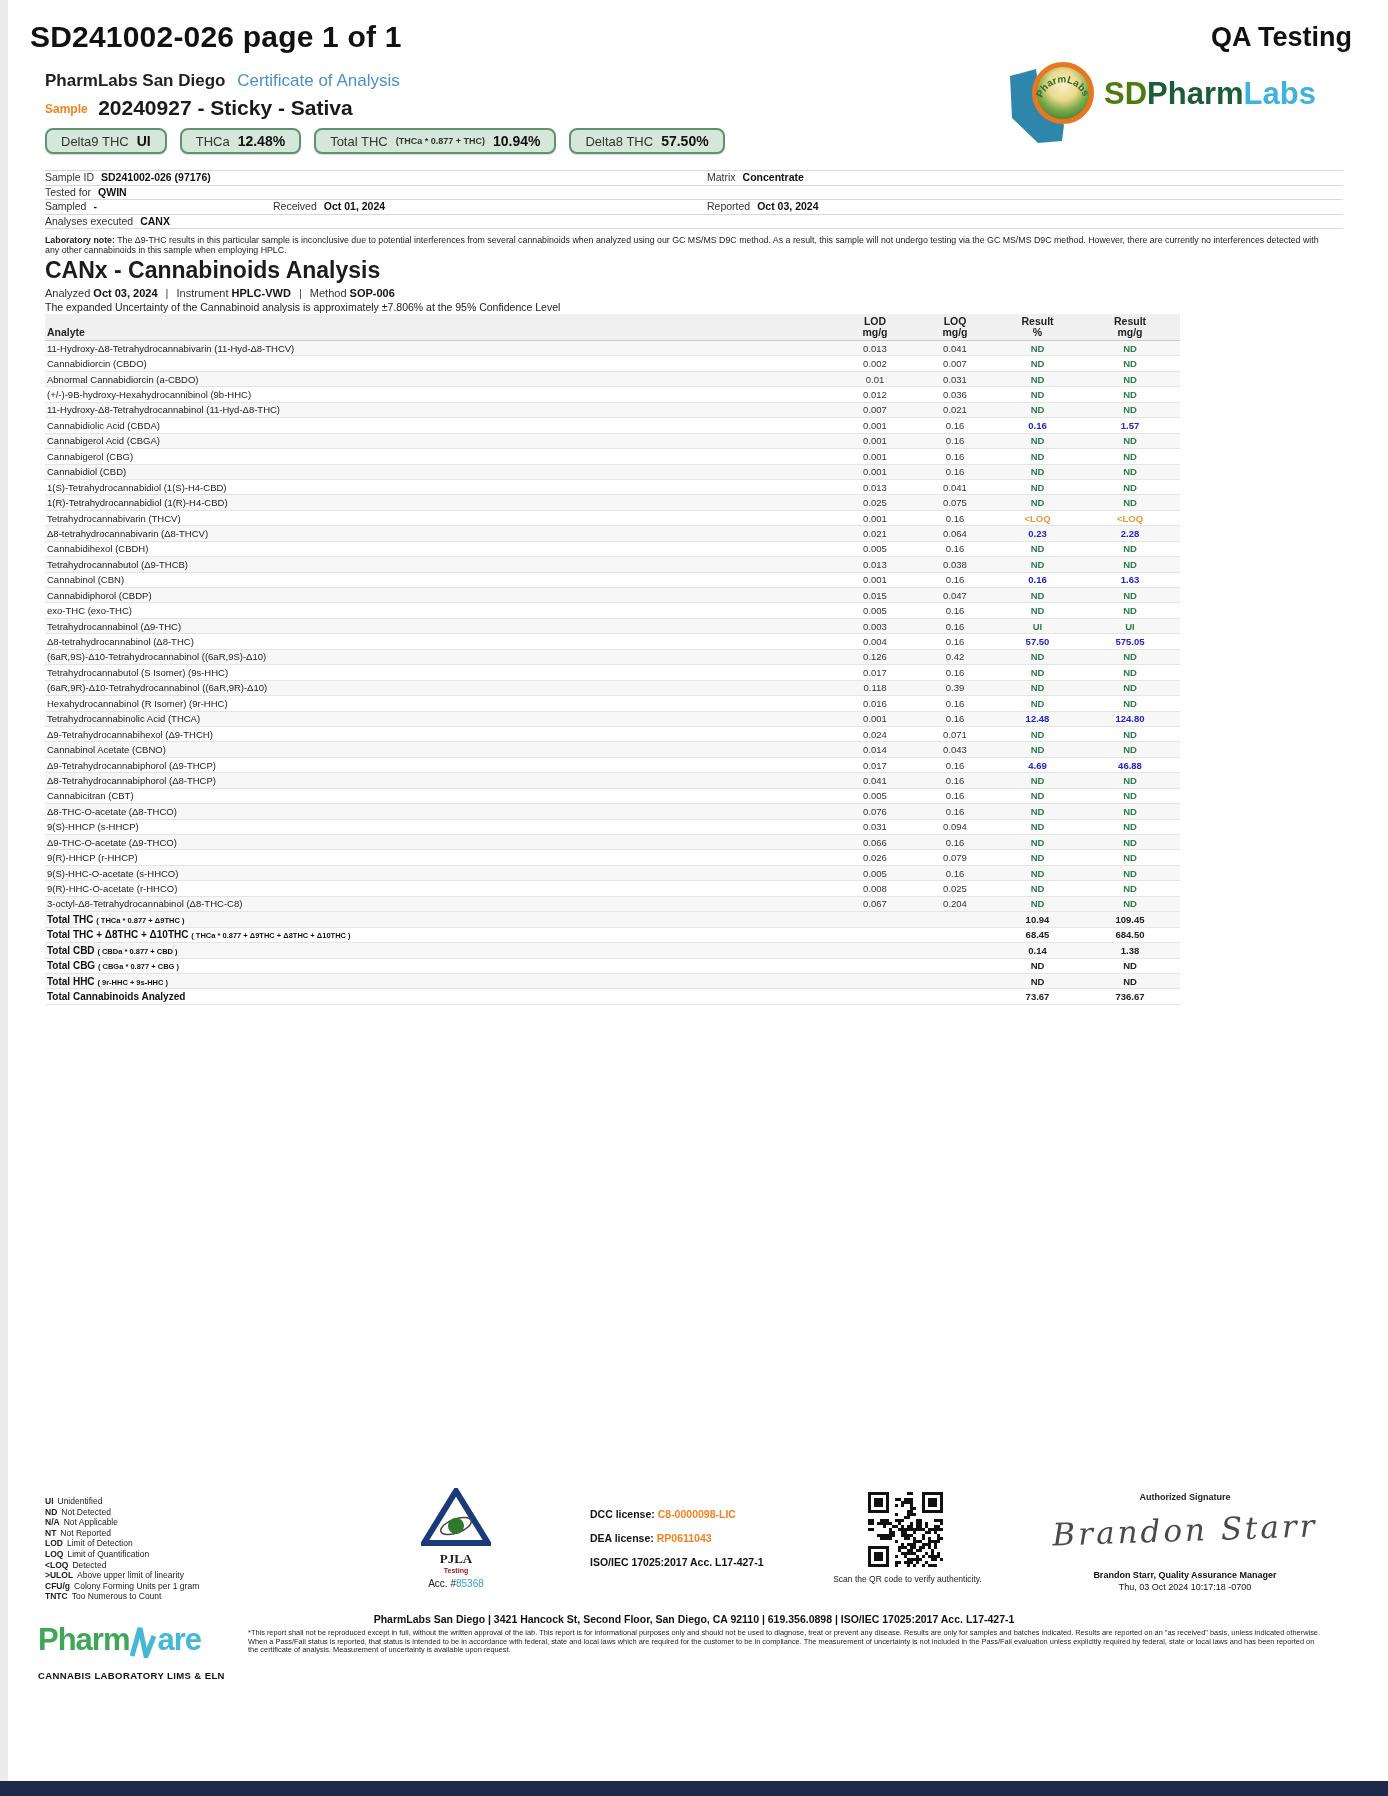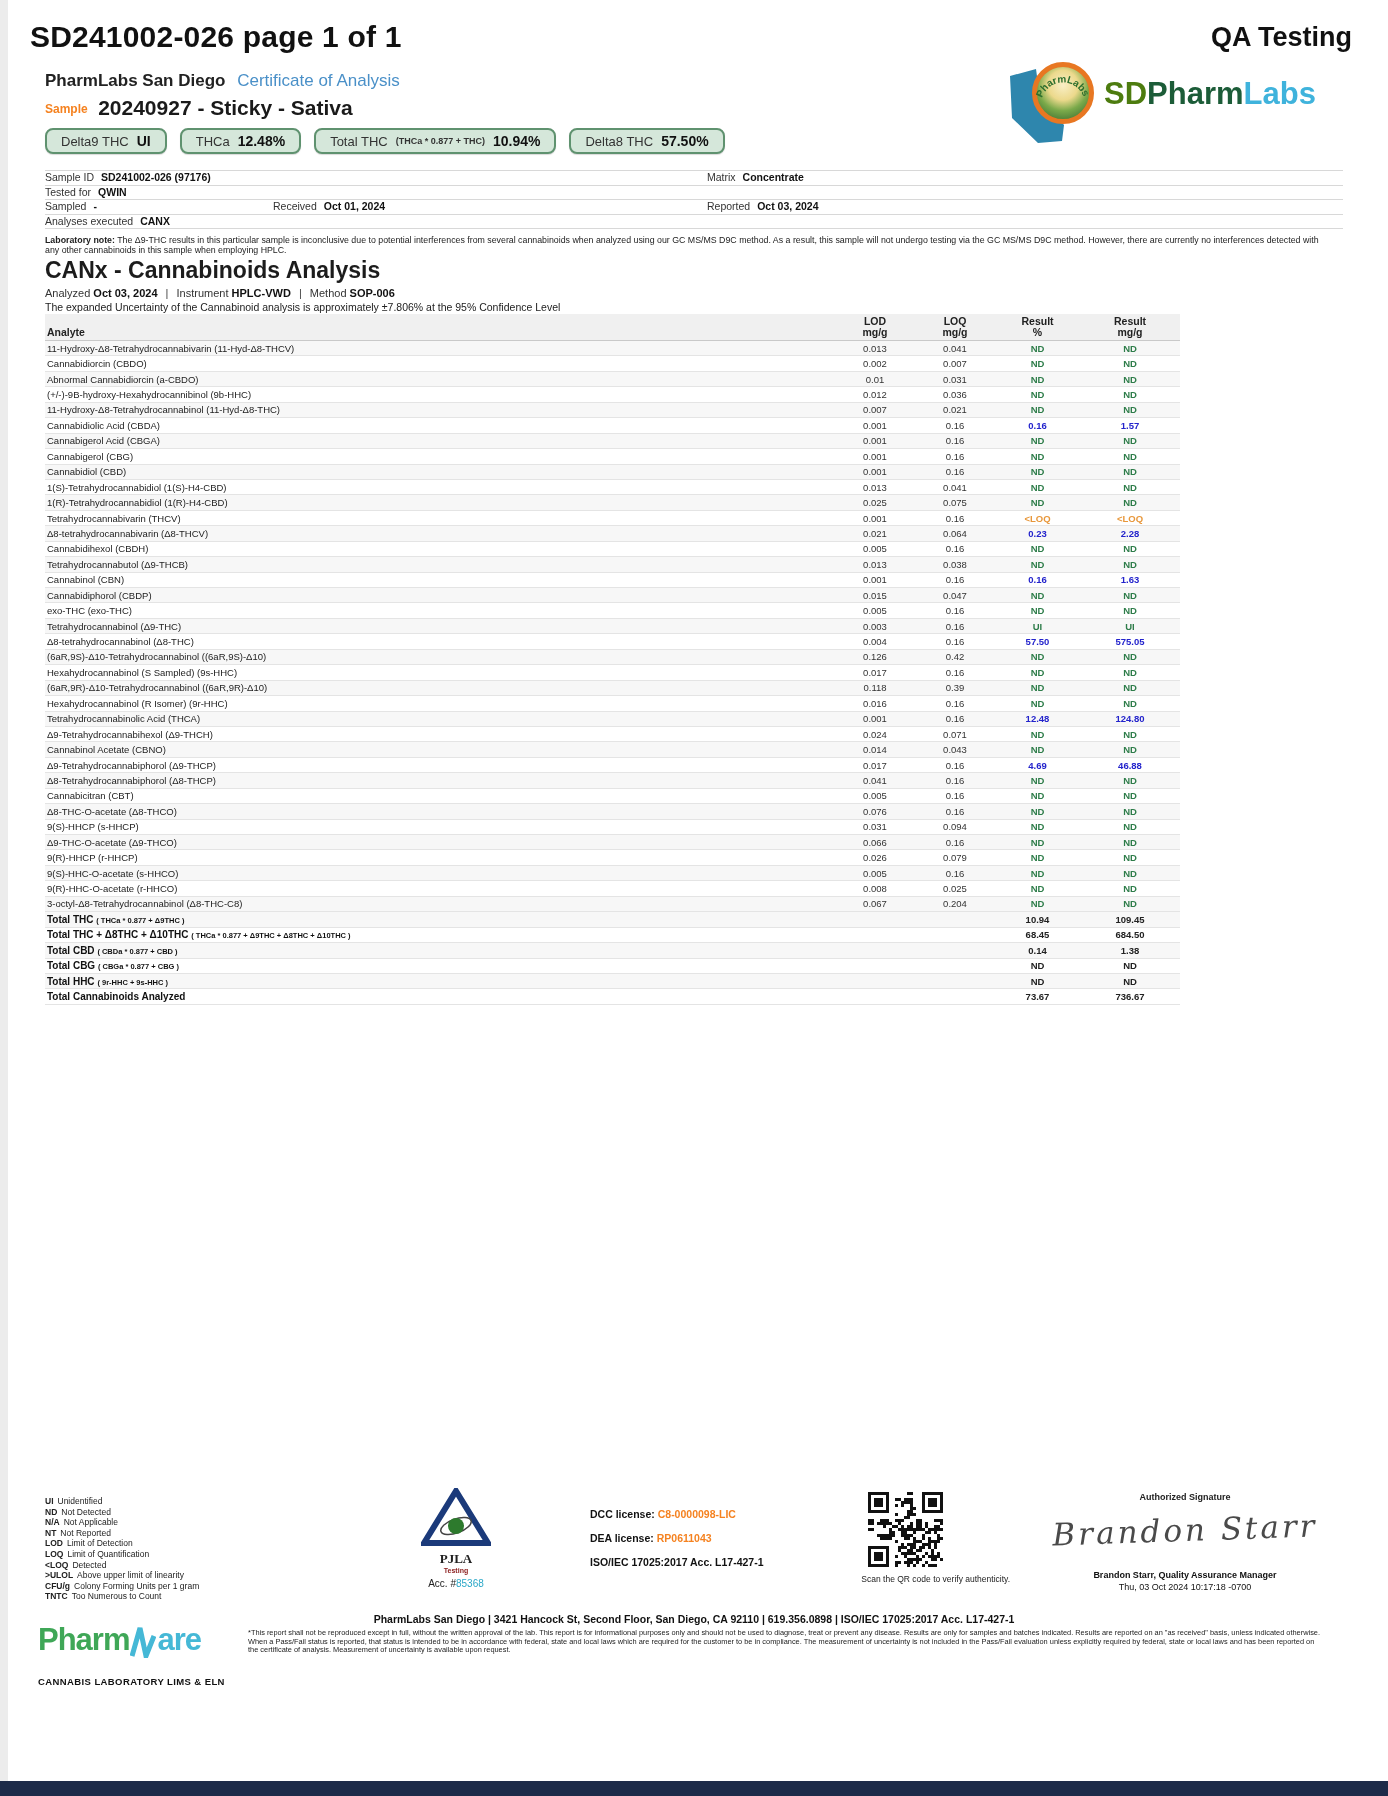--- a/index.html
+++ b/index.html
@@ -83,34 +83,34 @@
   .pjla{position:absolute;left:398px;top:1488px;width:116px;text-align:center;}
   .pjla .nm{font-size:13px;font-weight:700;font-family:"Liberation Serif",serif;margin-top:1px;}
   .pjla .sub{font-size:7px;font-weight:700;color:#8a1a1a;}
   .pjla .acc{font-size:10px;margin-top:4px;color:#222;}
   .pjla .acc b{font-weight:400;}
   .pjla .accnum{color:#2aa7c7;}
   .licenses{position:absolute;left:590px;top:1508px;width:220px;text-align:left;font-size:10.5px;font-weight:700;color:#111;}
   .licenses div{margin-bottom:12px;}
   .lic-val{color:#f58220;}
   .qrbox{position:absolute;left:868px;top:1492px;width:78px;height:78px;}
-  .qrcap{position:absolute;left:805px;top:1574px;width:205px;text-align:right;font-size:8.5px;color:#222;}
+  .qrcap{position:absolute;left:805px;top:1574px;width:205px;text-align:center;font-size:8.5px;color:#222;}
   .sigblock{position:absolute;left:1040px;top:1492px;width:290px;text-align:center;}
   .sigblock .hd{font-size:9px;font-weight:700;color:#222;}
   .sig-script{font-family:"DejaVu Serif",serif;font-style:italic;font-size:31px;color:#4a4a4a;
               transform:rotate(-2deg);letter-spacing:3px;margin-top:10px;white-space:nowrap;}
   .sigblock .nm{font-size:9px;font-weight:600;color:#111;margin-top:22px;}
   .sigblock .ts{font-size:9px;color:#111;margin-top:2px;}
   .address{position:absolute;left:0;top:1613px;width:100%;text-align:center;font-size:10.5px;font-weight:700;color:#111;}
   .disclaimer{position:absolute;left:248px;top:1629px;width:1078px;font-size:7.4px;line-height:8.7px;color:#222;}
   .pharmware{position:absolute;left:38px;top:1622px;width:210px;}
   .pw-line{display:flex;align-items:flex-end;}
   .pw-1{font-size:31px;font-weight:700;color:#3fa757;letter-spacing:-1px;}
   .pw-2{font-size:31px;font-weight:700;color:#45b8d6;letter-spacing:-1px;}
-  .pw-tag{font-size:9.5px;font-weight:700;color:#111;letter-spacing:.4px;margin-top:18px;white-space:nowrap;}
+  .pw-tag{font-size:9.5px;font-weight:700;color:#111;letter-spacing:.4px;margin-top:12px;white-space:nowrap;}
 </style>
 </head>
 <body>
 
 <div class="page">
   <div class="edge"></div>
 
   <div class="doc-title">SD241002-026 page 1 of 1</div>
   <div class="qa-label">QA Testing</div>
 
@@ -383,21 +383,21 @@
 
         <div class="trow">
           <div class="an">(6aR,9S)-Δ10-Tetrahydrocannabinol ((6aR,9S)-Δ10)</div>
           <div class="c">0.126</div>
           <div class="c">0.42</div>
           <div class="c v nd">ND</div>
           <div class="c v nd">ND</div>
         </div>
 
         <div class="trow">
-          <div class="an">Hexahydrocannabinol (S Sampled) (9s-HHC)</div>
+          <div class="an">Tetrahydrocannabutol (S Isomer) (9s-HHC)</div>
           <div class="c">0.017</div>
           <div class="c">0.16</div>
           <div class="c v nd">ND</div>
           <div class="c v nd">ND</div>
         </div>
 
         <div class="trow">
           <div class="an">(6aR,9R)-Δ10-Tetrahydrocannabinol ((6aR,9R)-Δ10)</div>
           <div class="c">0.118</div>
           <div class="c">0.39</div>

